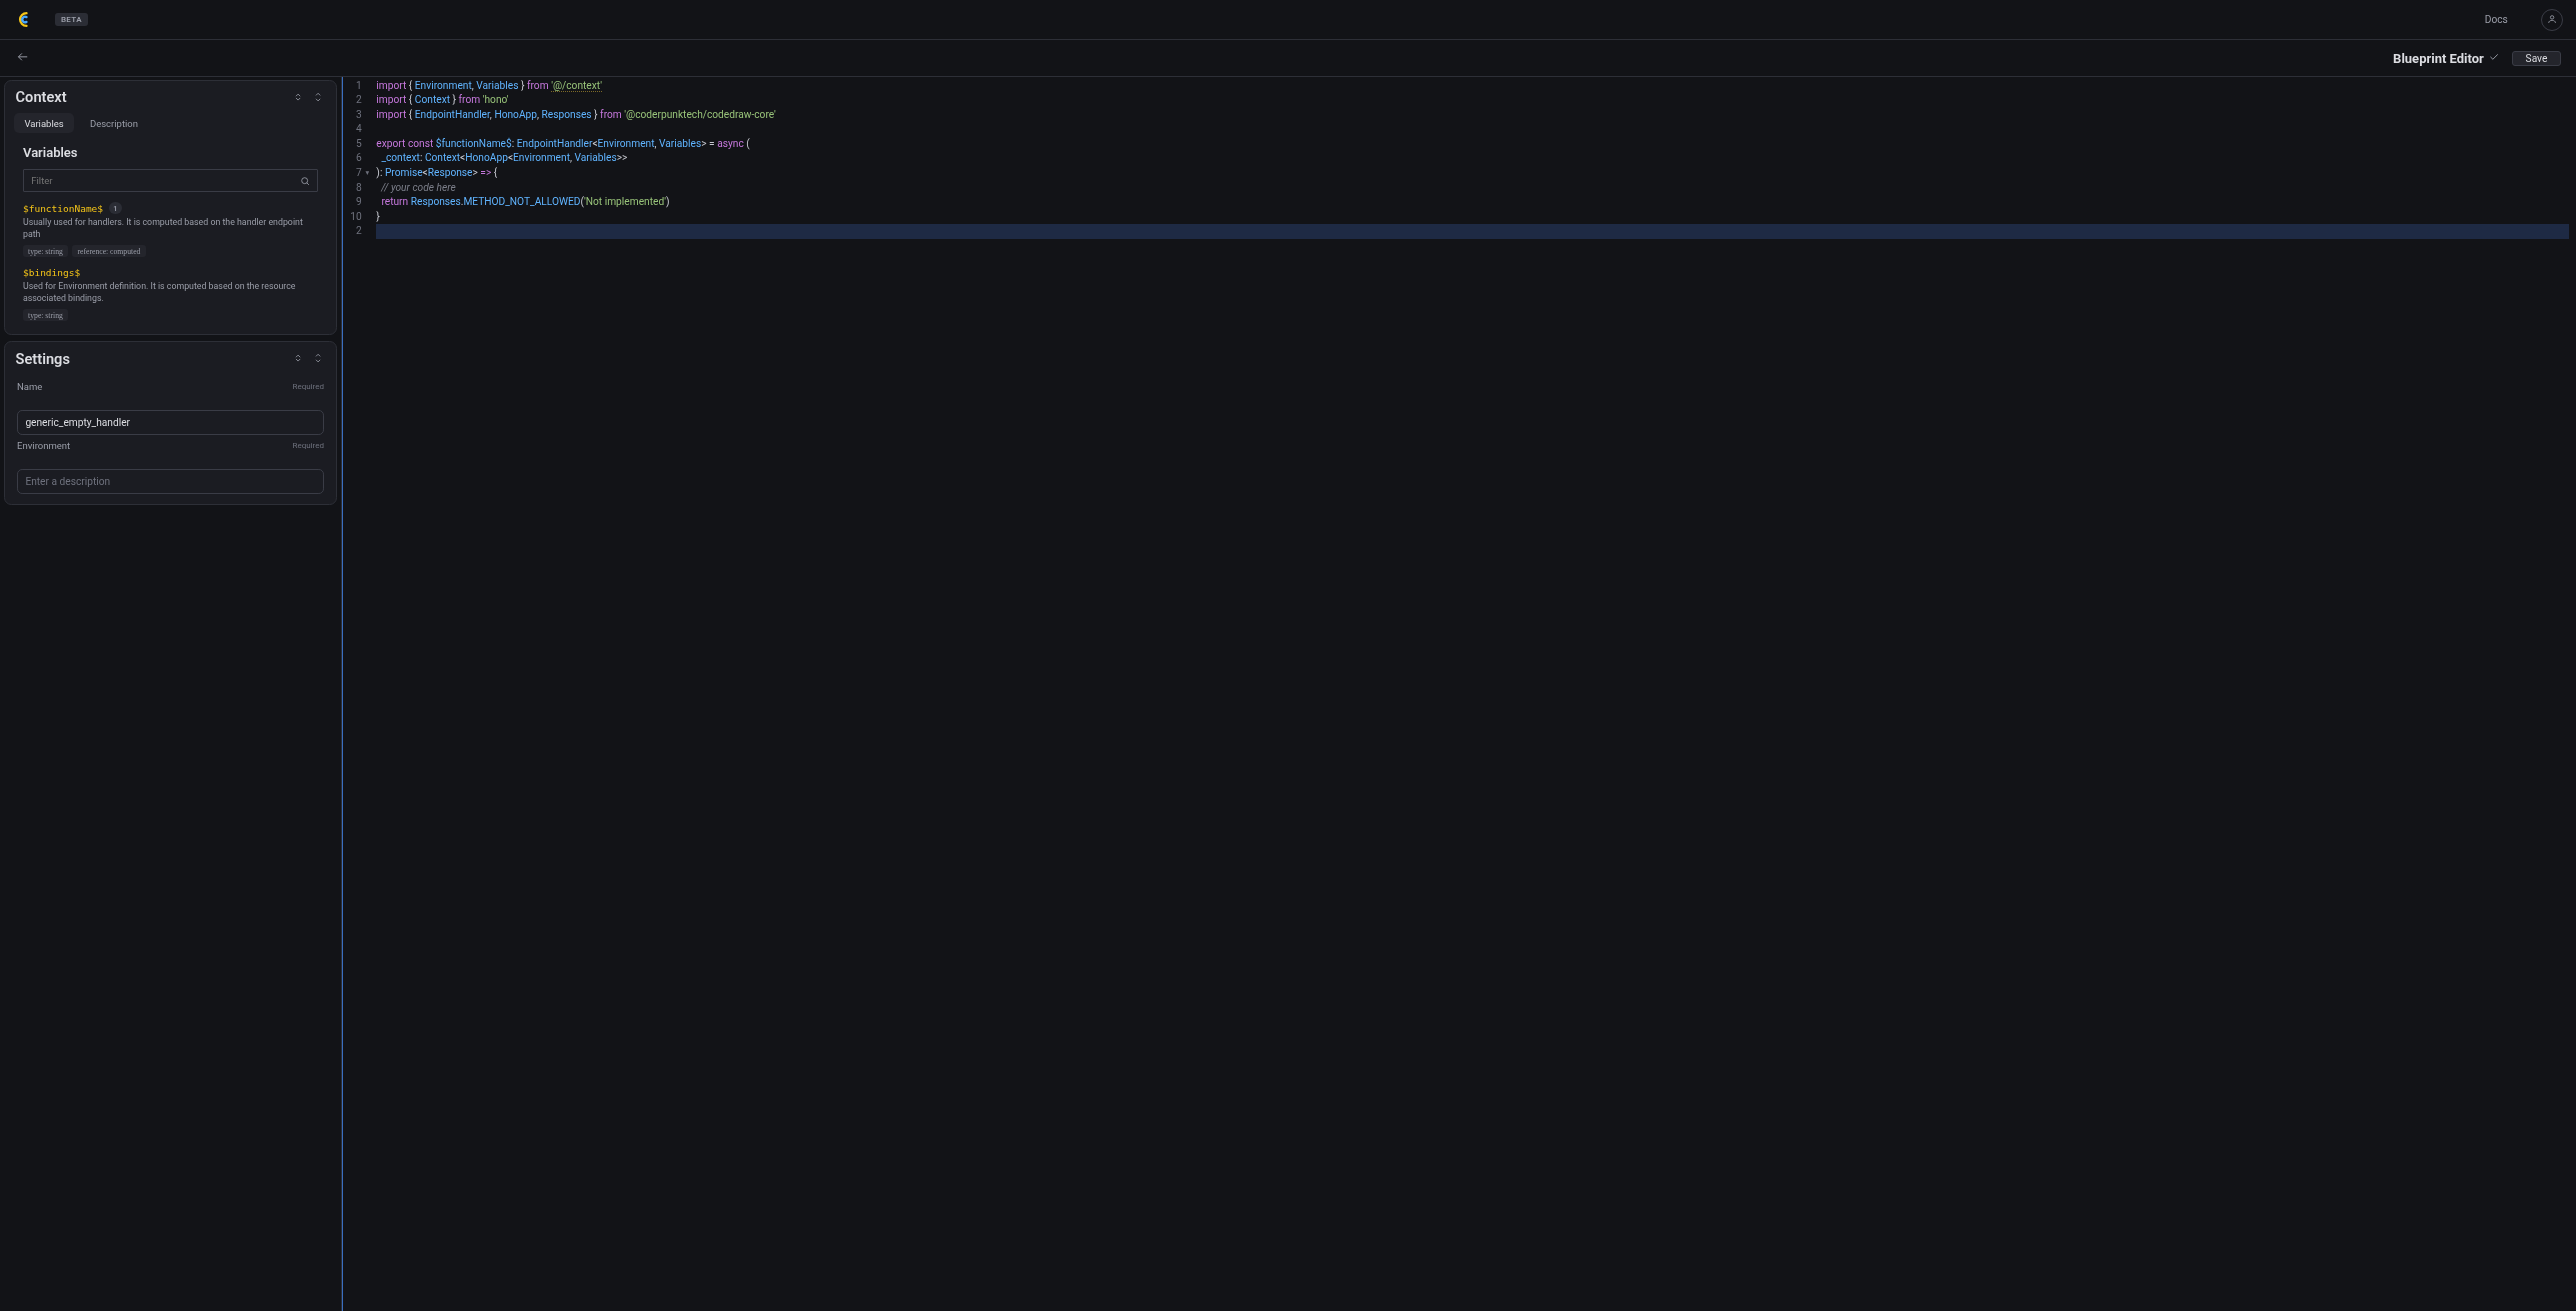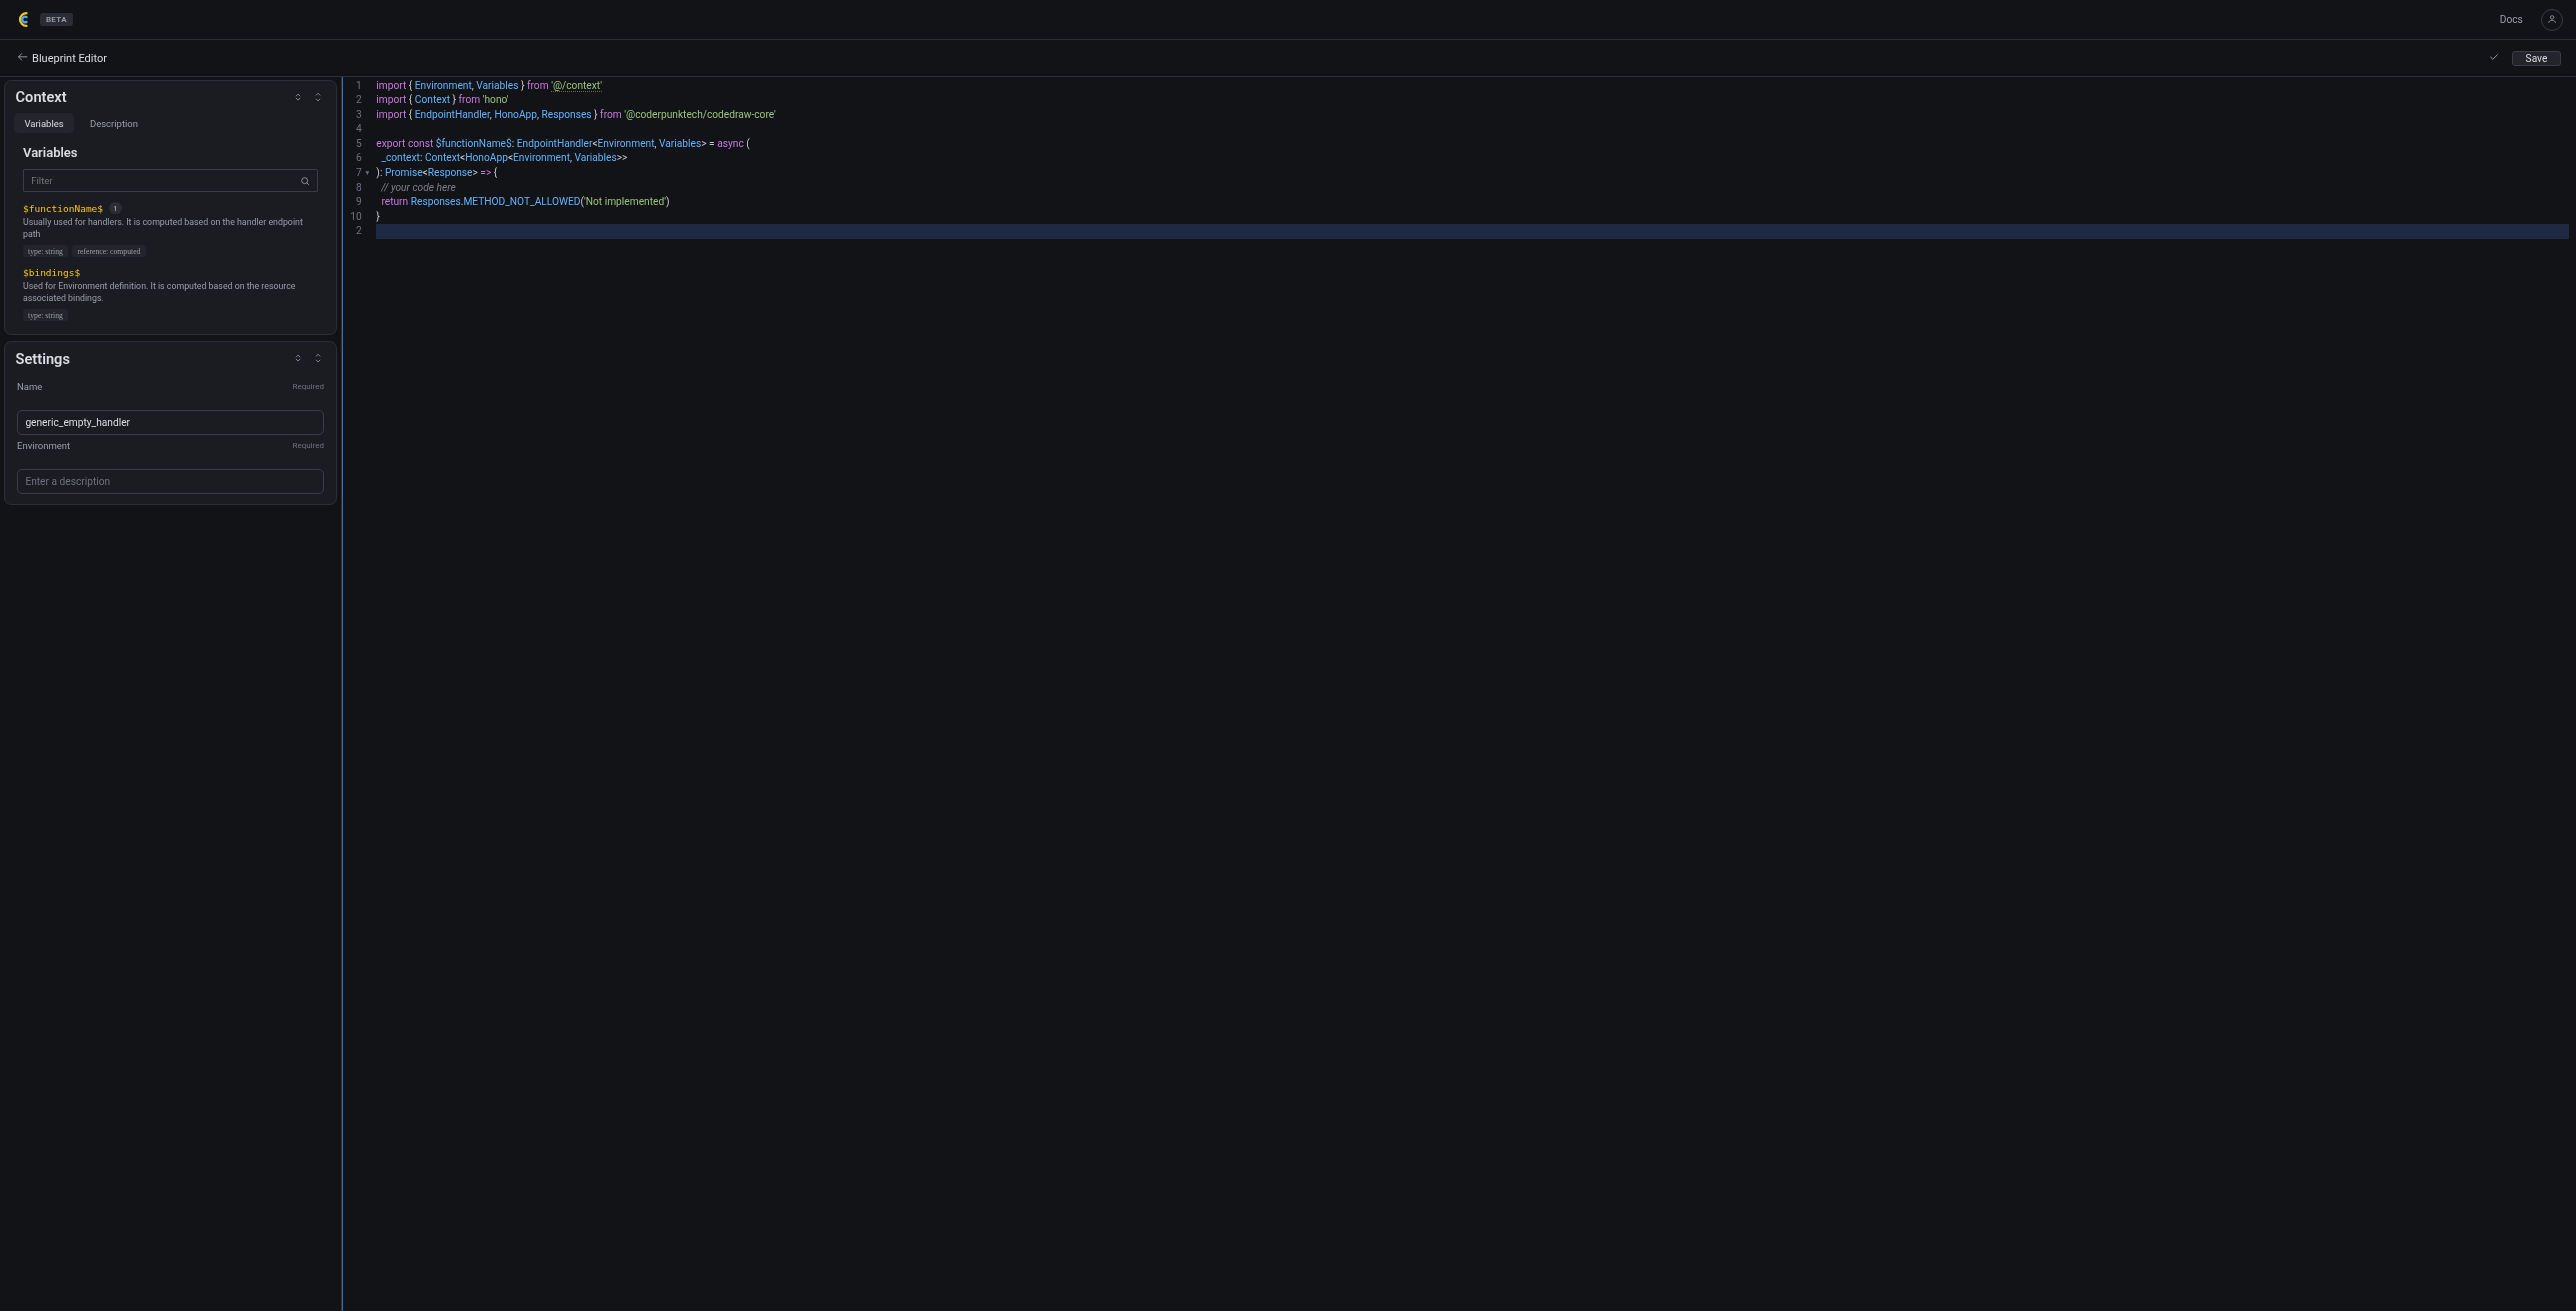--- a/index.html
+++ b/index.html
@@ -23,33 +23,33 @@
       --blue-bar:#3a6ebf;
       --blue-highlight:#1e2a44;
       --btn-bg:#24252c;
       --btn-hover:#2e3038;
       --input-bg:#1b1c22;
       --tag-bg:#2b2d35;
     }
     *{box-sizing:border-box;font-family:-apple-system,BlinkMacSystemFont,"Segoe UI",Roboto,sans-serif}
     body{margin:0;background:var(--bg);color:var(--text);height:100vh;display:flex;flex-direction:column;overflow:hidden}
     
-    .topbar{height:40px;display:flex;align-items:center;padding:0 13px;border-bottom:0.7px solid var(--panel-border);gap:8px}
+    .topbar{height:40px;display:flex;align-items:center;padding:0 13px;border-bottom:0.7px solid var(--panel-border);gap:23px}
     .logo{width:19px;height:19px;display:flex;align-items:center;justify-content:center}
     .logo svg{width:19px;height:19px}
     .beta{background:var(--tag-bg);color:var(--text-dim);font-size:8px;font-weight:600;padding:2.2px 5.9px;border-radius:2.9px;letter-spacing:0.4px}
     .topbar-spacer{flex:1}
     .docs-link{color:var(--text-dim);text-decoration:none;font-size:10.2px;margin-right:10.2px;cursor:pointer}
     .user-icon{width:22px;height:22px;border:0.7px solid var(--panel-border-light);border-radius:50%;display:flex;align-items:center;justify-content:center;cursor:pointer}
     .user-icon svg{width:10.2px;height:10.2px;stroke:var(--text-dim)}
     
     .headerbar{height:37px;display:flex;align-items:center;padding:0 14.6px;border-bottom:0.7px solid var(--panel-border)}
     .back-icon{cursor:pointer;padding:2.9px}
     .back-icon svg{width:11.7px;height:11.7px;stroke:var(--text-dim)}
-    .header-title{flex:1;text-align:left;font-size:11px;font-weight:400;color:var(--text)}
+    .header-title{flex:1;text-align:right;font-size:13px;font-weight:700;color:var(--text)}
     .hdr-saved-icon{padding:4.4px;margin-right:7.3px}
     .hdr-saved-icon svg{width:11.7px;height:11.7px;stroke:var(--text-dim)}
     .save-btn{background:var(--btn-bg);border:0.7px solid var(--panel-border-light);color:var(--text);padding:1px 13px;border-radius:3px;font-size:10.2px;cursor:pointer}
     
     .main{flex:1;display:flex;overflow:hidden}
     .left{width:342px;display:flex;flex-direction:column;padding:2.9px 4.4px;gap:5.9px;border-right:0.7px solid var(--panel-border);overflow-y:auto}
     .right{flex:1;display:flex;flex-direction:column}
     
     .panel{background:var(--panel);border:0.7px solid var(--panel-border);border-radius:7.3px;display:flex;flex-direction:column}
     .panel-hdr{display:flex;align-items:center;padding:7.3px 10.2px}

